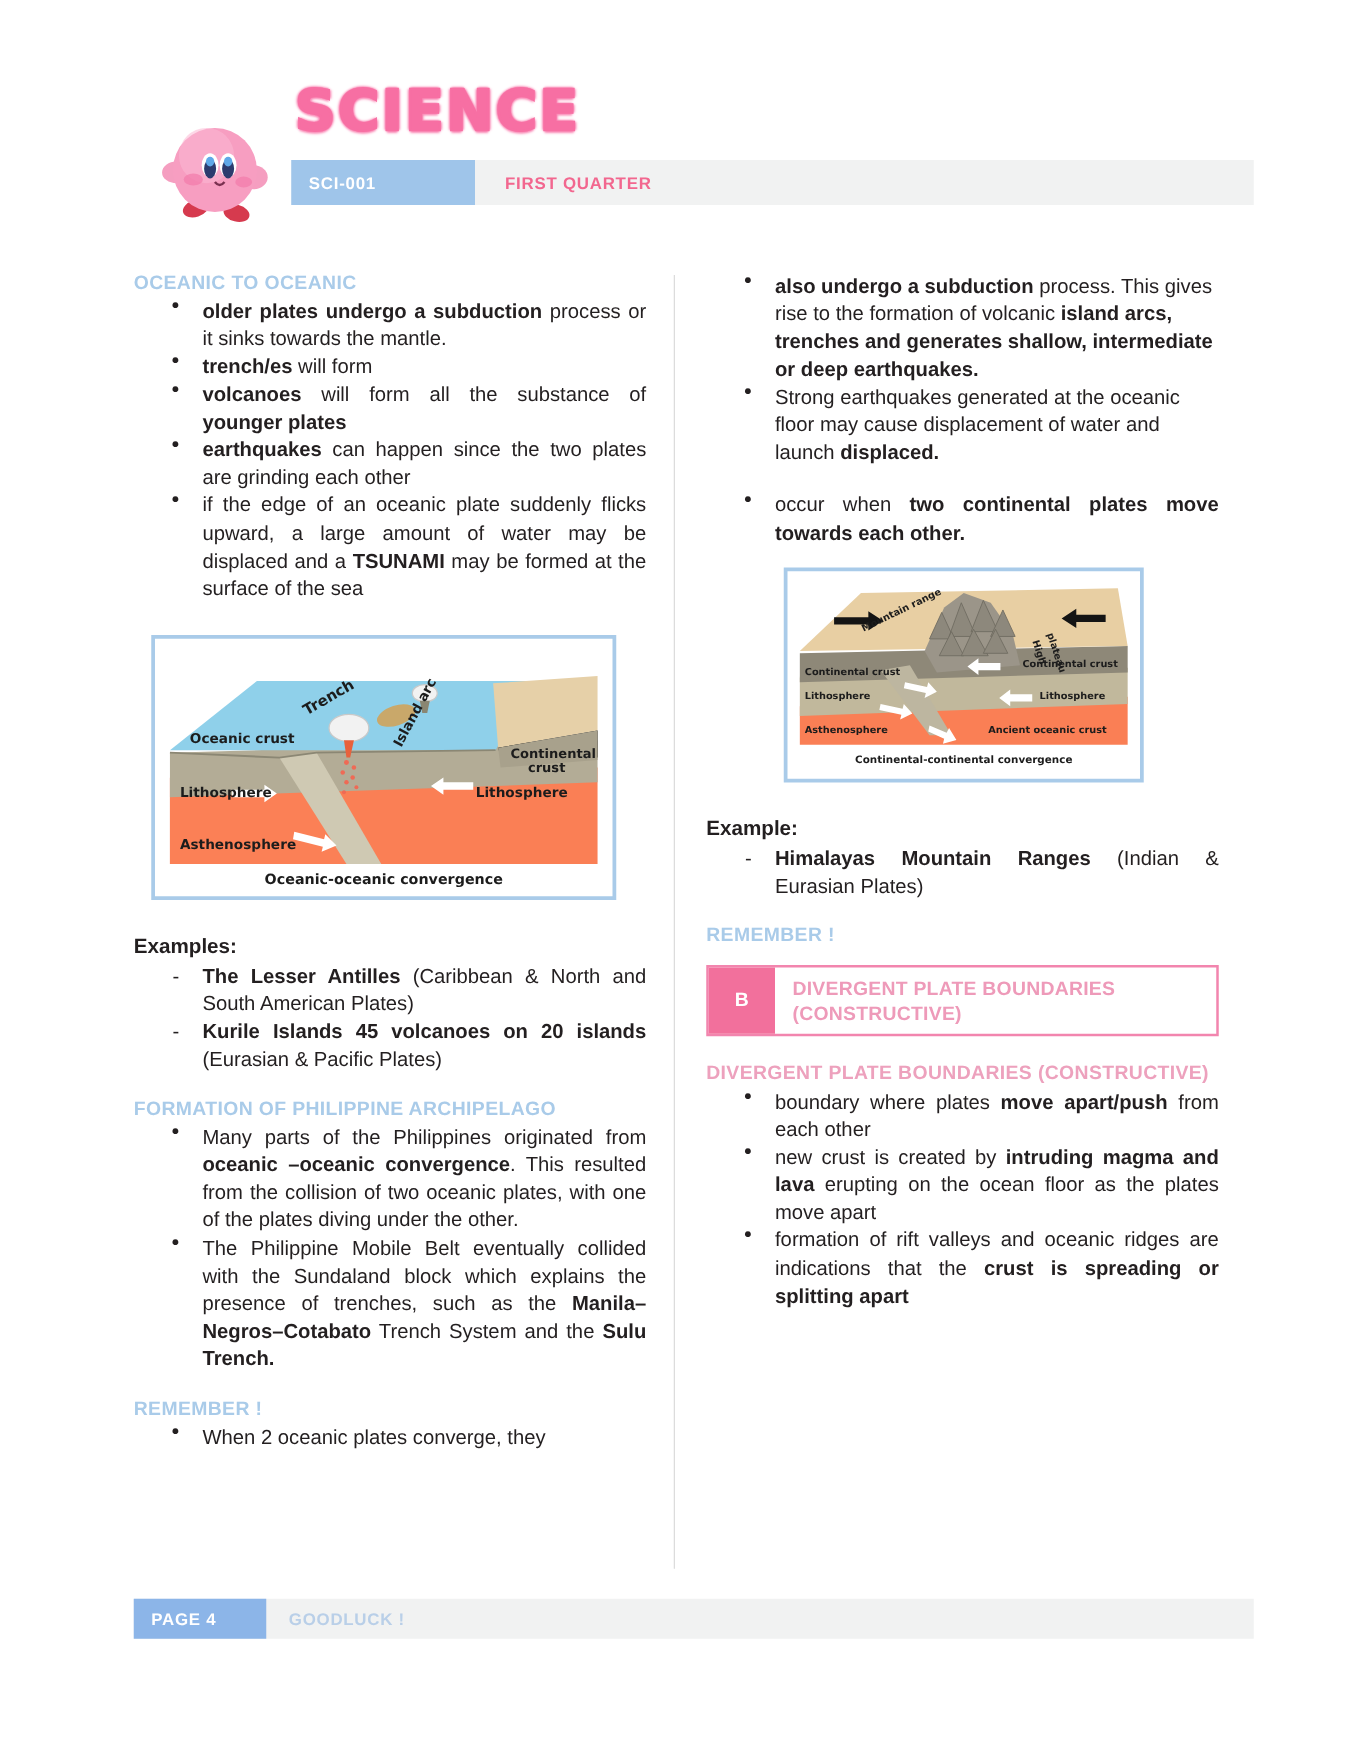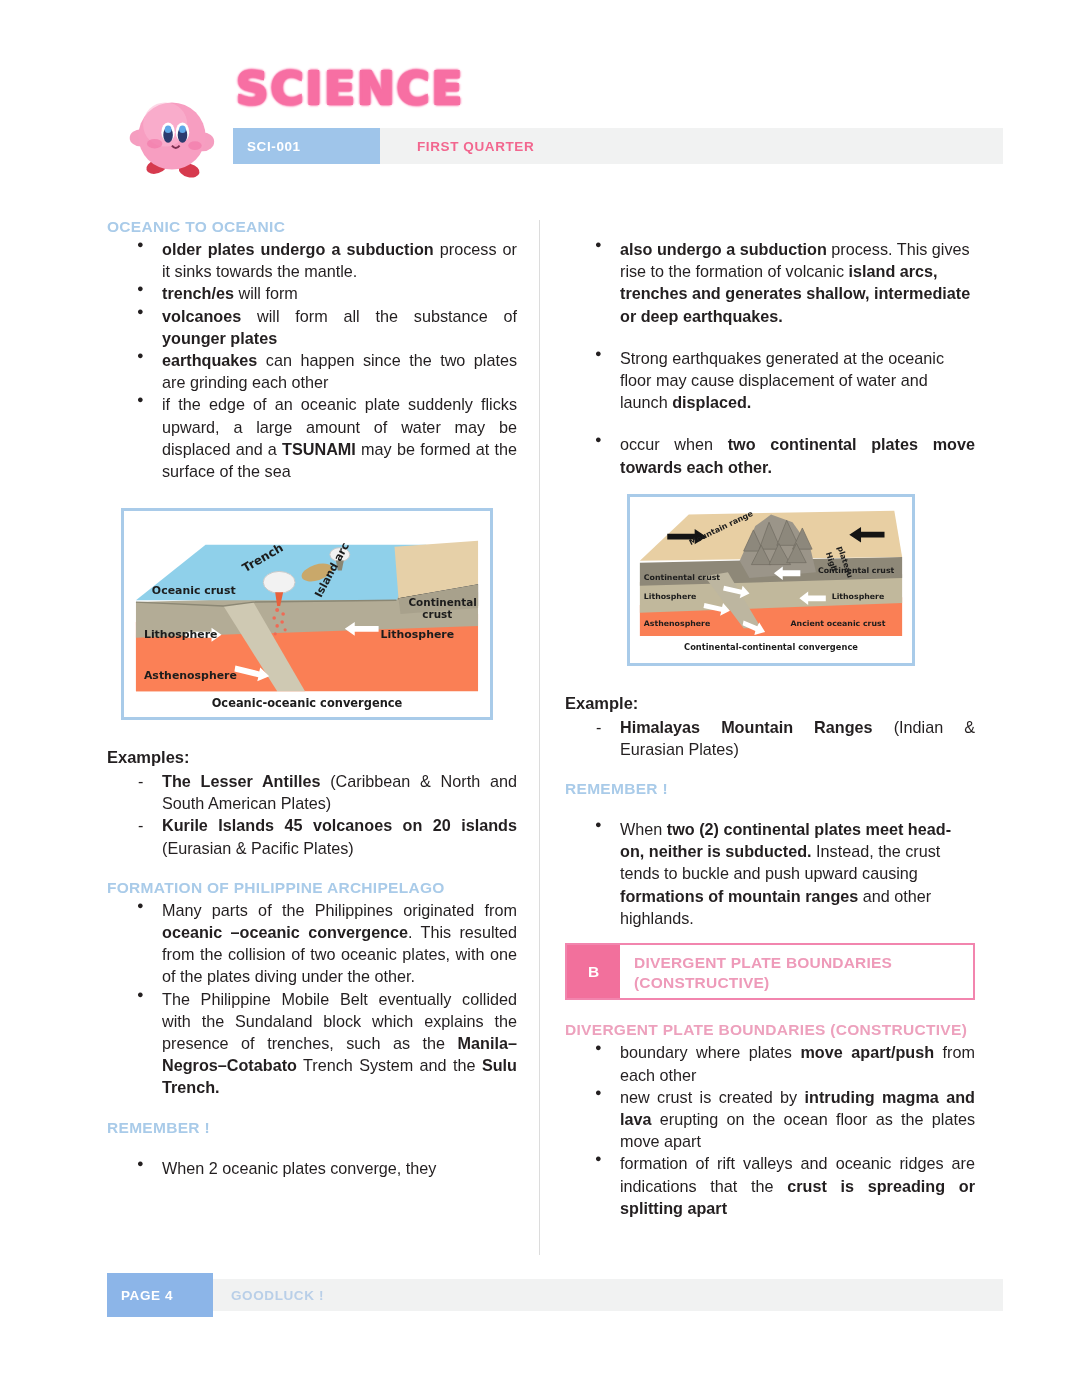--- a/index.html
+++ b/index.html
@@ -60,21 +60,21 @@
     color: #ffffff;
     font-size: 13.5px;
     font-weight: bold;
     letter-spacing: 0.6px;
     display: flex;
     align-items: center;
     padding-left: 14px;
     box-sizing: border-box;
   }
   .headerbar .quarter {
-    margin-left: 37px;
+    margin-left: 24px;
     color: #f2678f;
     font-size: 13.5px;
     font-weight: bold;
     letter-spacing: 0.6px;
   }
 
   
   .content {
     position: absolute;
     left: 0;
@@ -135,21 +135,21 @@
     padding-left: 27px;
   }
   ul.bul > li::before {
     content: "\25CF";
     position: absolute;
     left: 2px;
     top: -1px;
     font-size: 11px;
     color: #231f20;
   }
-  ul.bul.nojust > li { text-align: left; margin-top: 20px; }
+  ul.bul.nojust > li { text-align: left; }
 
   ul.dash {
     margin: 0;
     padding: 0 0 0 28px;
     list-style: none;
   }
   ul.dash > li {
     position: relative;
     font-size: 16.2px;
     line-height: 1.37;
@@ -216,21 +216,21 @@
     left: 107px;
     top: 1279px;
     width: 896px;
     height: 32px;
     background: #f1f2f2;
     display: flex;
     align-items: center;
   }
   .footer .pagebox {
     width: 106px;
-    height: 44px;
+    height: 32px;
     background: #8cb5e8;
     color: #ffffff;
     font-size: 13.5px;
     font-weight: bold;
     letter-spacing: 0.6px;
     display: flex;
     align-items: center;
     padding-left: 14px;
     box-sizing: border-box;
   }
@@ -434,23 +434,20 @@
     <div class="spacer-lg"></div>
 
     <div class="label-bold">Example:</div>
     <ul class="dash">
       <li><b>Himalayas Mountain Ranges</b><span> (Indian &amp; Eurasian Plates)</span></li>
     </ul>
 
     <div class="spacer-md"></div>
 
     <h3 class="sec-blue">REMEMBER !</h3>
-    <ul class="bul nojust">
-      <li><span>When </span><b>two (2) continental plates meet head-on, neither is subducted.</b><span> Instead, the crust tends to buckle and push upward causing </span><b>formations of mountain ranges</b><span> and other highlands.</span></li>
-    </ul>
 
     <div class="callout">
       <div class="letter">B</div>
       <div class="ctext">DIVERGENT PLATE BOUNDARIES (CONSTRUCTIVE)</div>
     </div>
 
     <div class="spacer-md"></div>
 
     <h3 class="sec-pink">DIVERGENT PLATE BOUNDARIES (CONSTRUCTIVE)</h3>
     <ul class="bul">

